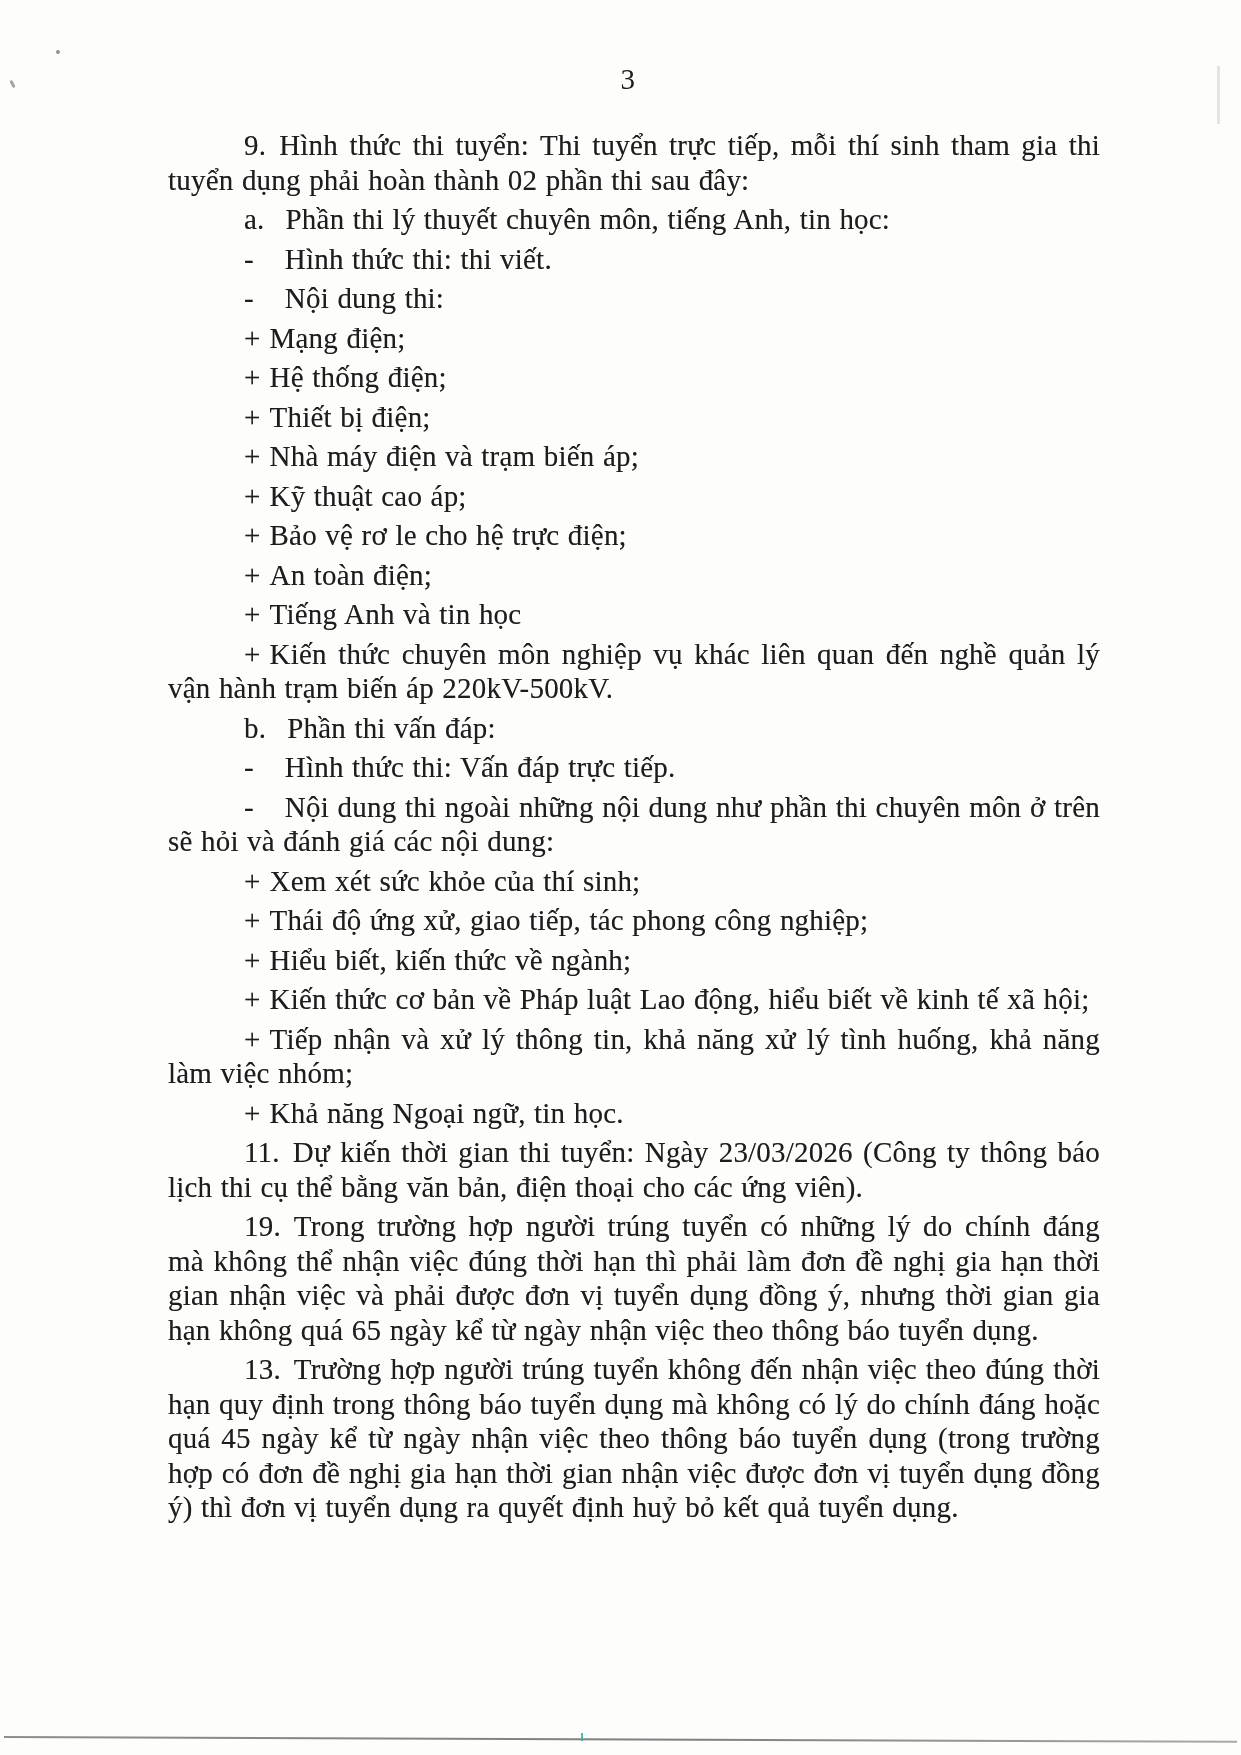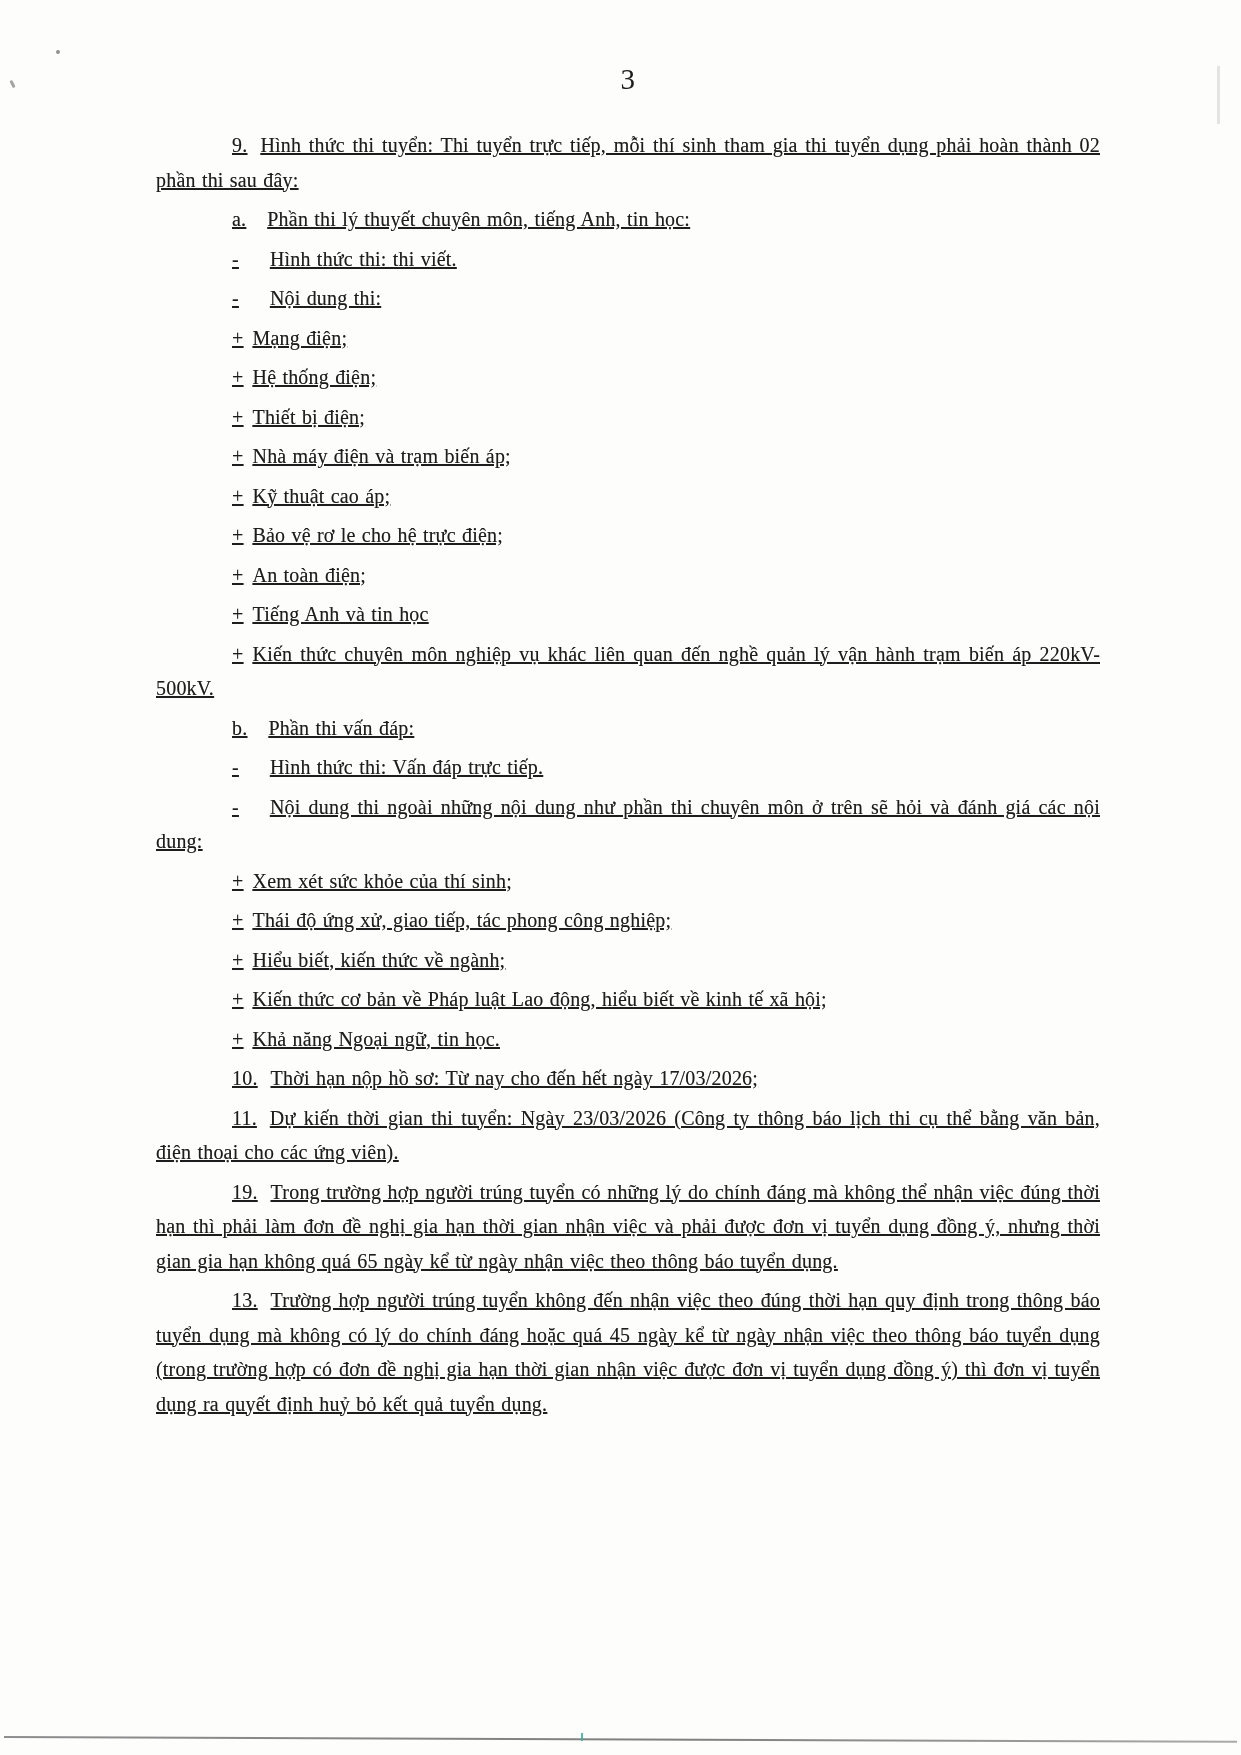--- a/index.html
+++ b/index.html
@@ -23,29 +23,28 @@
     width: 944px;
   }
   .page-number {
     text-align: center;
     font-size: 29px;
     line-height: 34px;
     margin: 0 0 32px 0;
     letter-spacing: 0.3px;
   }
   .blk {
-    margin: 0 0 5px 0;
-    font-size: 20px;
+    margin: 0 0 5px 12px;
+    font-size: 29px;
     line-height: 34.5px;
     text-indent: 76px;
     text-align: justify;
     letter-spacing: 0.2px;
     word-spacing: 1px;
     text-shadow: 0 0 0.5px rgba(25,25,25,0.45);
-    text-decoration: underline;
   }
   .mk { display: inline; }
   .mk-num    { margin-right: 13px; }
   .mk-letter { margin-right: 21px; }
   .mk-dash   { margin-right: 31px; }
   .mk-plus   { margin-right: 9px;  }
 
   
   .artifact { position: absolute; pointer-events: none; }
   .speck-a {
@@ -122,24 +121,24 @@
     <p class="blk"><span class="mk mk-dash">-</span><span>Nội dung thi ngoài những nội dung như phần thi chuyên môn ở trên sẽ hỏi và đánh giá các nội dung:</span></p>
 
     <p class="blk"><span class="mk mk-plus">+</span><span>Xem xét sức khỏe của thí sinh;</span></p>
 
     <p class="blk"><span class="mk mk-plus">+</span><span>Thái độ ứng xử, giao tiếp, tác phong công nghiệp;</span></p>
 
     <p class="blk"><span class="mk mk-plus">+</span><span>Hiểu biết, kiến thức về ngành;</span></p>
 
     <p class="blk"><span class="mk mk-plus">+</span><span>Kiến thức cơ bản về Pháp luật Lao động, hiểu biết về kinh tế xã hội;</span></p>
 
+    <p class="blk"><span class="mk mk-plus">+</span><span>Tiếp nhận và xử lý thông tin, khả năng xử lý tình huống, khả năng làm việc nhóm;</span></p>
 
     <p class="blk"><span class="mk mk-plus">+</span><span>Khả năng Ngoại ngữ, tin học.</span></p>
 
-    <p class="blk"><span class="mk mk-num">10.</span><span>Thời hạn nộp hồ sơ: Từ nay cho đến hết ngày 17/03/2026;</span></p>
 
     <p class="blk"><span class="mk mk-num">11.</span><span>Dự kiến thời gian thi tuyển: Ngày 23/03/2026 (Công ty thông báo lịch thi cụ thể bằng văn bản, điện thoại cho các ứng viên).</span></p>
 
     <p class="blk"><span class="mk mk-num">19.</span><span>Trong trường hợp người trúng tuyển có những lý do chính đáng mà không thể nhận việc đúng thời hạn thì phải làm đơn đề nghị gia hạn thời gian nhận việc và phải được đơn vị tuyển dụng đồng ý, nhưng thời gian gia hạn không quá 65 ngày kể từ ngày nhận việc theo thông báo tuyển dụng.</span></p>
 
     <p class="blk"><span class="mk mk-num">13.</span><span>Trường hợp người trúng tuyển không đến nhận việc theo đúng thời hạn quy định trong thông báo tuyển dụng mà không có lý do chính đáng hoặc quá 45 ngày kể từ ngày nhận việc theo thông báo tuyển dụng (trong trường hợp có đơn đề nghị gia hạn thời gian nhận việc được đơn vị tuyển dụng đồng ý) thì đơn vị tuyển dụng ra quyết định huỷ bỏ kết quả tuyển dụng.</span></p>
 
   </div>
 </div>
 

